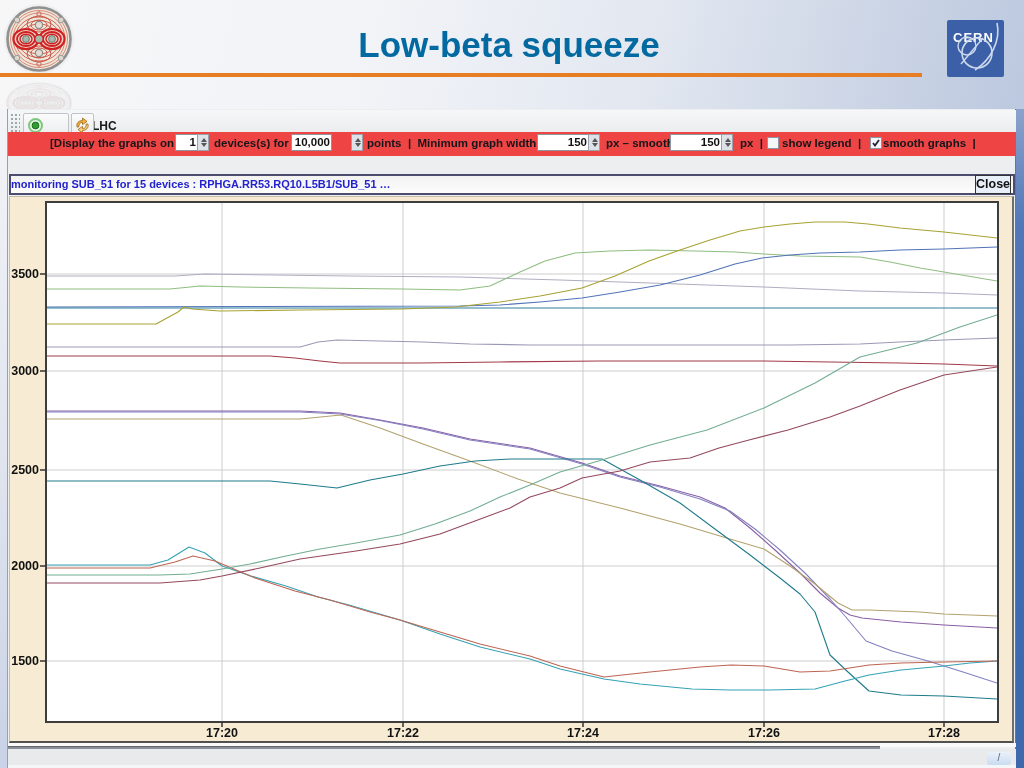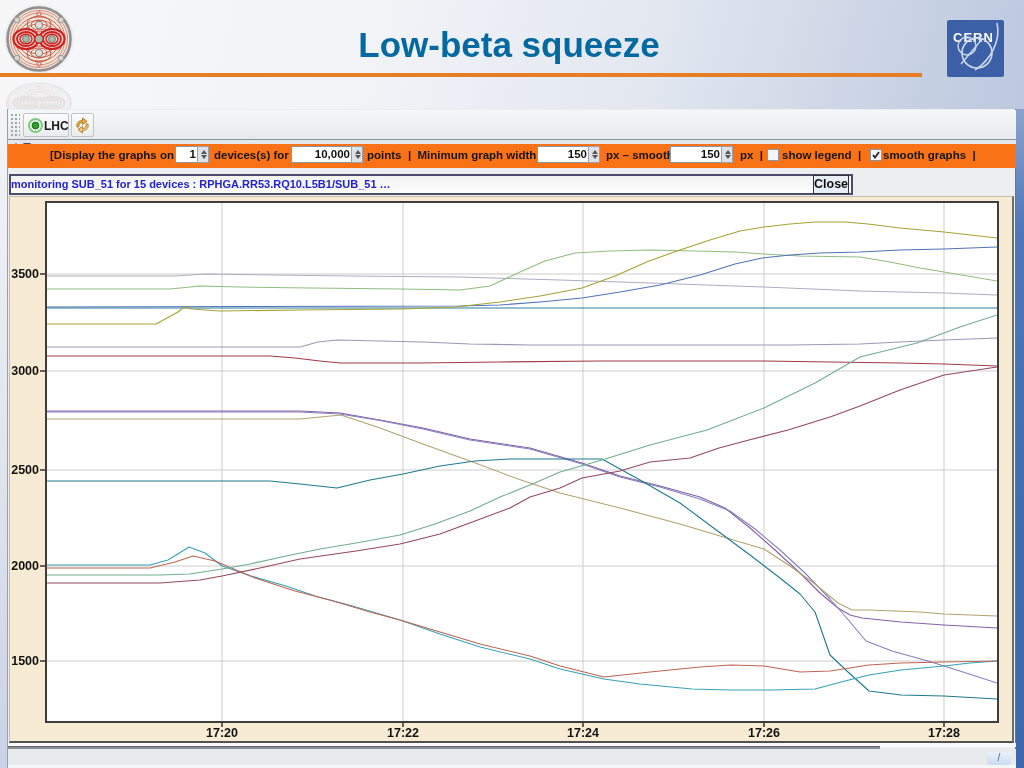--- a/index.html
+++ b/index.html
@@ -16,41 +16,41 @@
   
   #win{position:absolute;left:7px;top:109px;width:1009px;height:659px;
     background:#eceef0;border-left:1px solid #9aa0a8;border-right:1px solid #70767e;box-sizing:border-box;}
   #toolbar{position:absolute;left:0;top:1px;width:1008px;height:29px;
     background:linear-gradient(#f6f7f8,#e7e9ec);border-bottom:1px solid #c6cad0;}
   #dots{position:absolute;left:2px;top:3px;width:10px;height:24px;
     background-image:radial-gradient(#9aa 1px, transparent 1.2px);background-size:4px 4px;}
   .tbtn{position:absolute;top:3px;height:24px;box-sizing:border-box;
     background:linear-gradient(#fbfbfb,#ebecee);border:1px solid #c0c4ca;border-radius:2px;}
   #btnlhc{left:15px;width:46px;}
-  #btnlhc span{position:absolute;left:20px;top:5px;font-size:12px;font-weight:bold;color:#1a1a1a;}
+  #btnlhc span{position:absolute;left:20px;top:5px;font-size:12px;font-weight:bold;color:#1a1a1a;padding-left:48px;}
   #btnref{left:63px;width:23px;}
   #collapse{position:absolute;left:0;top:30px;width:1008px;height:11px;background:#e3e6ea;
     border-top:1px solid #8a929c;}
   .tri-up{position:absolute;top:3px;width:0;height:0;border-left:4px solid transparent;
     border-right:4px solid transparent;border-bottom:5px solid #3e4e66;}
   .tri-dn{position:absolute;top:3px;width:0;height:0;border-left:4px solid transparent;
     border-right:4px solid transparent;border-top:5px solid #3e4e66;}
-  #settings{position:absolute;left:0;top:35px;width:1008px;height:24px;background:#f97316;}
+  #settings{position:absolute;left:0;top:23px;width:1008px;height:24px;background:#ef4444;}
   #settings .t{position:absolute;top:5px;font-size:11.5px;font-weight:bold;color:#15151a;white-space:pre;}
   .spin{position:absolute;top:2px;height:17px;background:#fff;border:1px solid #8e959e;box-sizing:border-box;}
   .spin .v{position:absolute;right:1px;top:1px;font-size:11.5px;font-weight:bold;color:#111;}
   .spArr{position:absolute;top:2px;width:12px;height:17px;box-sizing:border-box;
     background:#dde1e8;border:1px solid #9aa1ab;}
   .spArr:before{content:"";position:absolute;left:2.5px;top:3px;border-left:3px solid transparent;
     border-right:3px solid transparent;border-bottom:4px solid #555;}
   .spArr:after{content:"";position:absolute;left:2.5px;bottom:3px;border-left:3px solid transparent;
     border-right:3px solid transparent;border-top:4px solid #555;}
   .cb{position:absolute;top:5px;width:12px;height:12px;background:#f4f6fa;
     border:1px solid #8e959e;box-sizing:border-box;}
-  #titlebar{position:absolute;left:1px;top:65px;width:844px;height:21px;box-sizing:border-box;
+  #titlebar{position:absolute;left:1px;top:65px;width:1006px;height:21px;box-sizing:border-box;
     background:linear-gradient(#f2f2f3,#fdfdfe);border:2px solid #4c4c6e;}
   #titlebar .txt{position:absolute;left:0px;top:2px;font-size:11px;font-weight:bold;color:#2222cf;}
   #closebtn{position:absolute;right:2px;top:-1px;width:36px;height:19px;box-sizing:border-box;
     background:#e9eff9;border:1px solid #333;font-size:12.5px;font-weight:bold;color:#111;
     text-align:center;line-height:17px;}
   #chartpanel{position:absolute;left:1px;top:87px;width:1005px;height:547px;background:#f7ecd3;
     border:1px solid #c3bdab;border-bottom:2px solid #51514f;border-right:2px solid #6e6e6a;box-sizing:border-box;}
   #statwhite{position:absolute;left:0;top:634px;width:1008px;height:4px;background:#fafafa;}
   #statdiv{position:absolute;left:0;top:637px;width:872px;height:3px;background:#888f98;border-top:1px solid #666;}
   #statgray{position:absolute;left:0;top:640px;width:1008px;height:16px;background:#e9eaec;}
@@ -87,21 +87,21 @@
     <div class="tri-up" style="left:4px"></div>
     <div class="tri-dn" style="left:15px"></div>
   </div>
   <div id="settings">
     <div class="t" style="left:42px">[Display the graphs on</div>
     <div class="spin" style="left:167px;width:23px">
         <span class="v">1</span>
       </div>
     <div class="spArr" style="left:189px"></div>
     <div class="t" style="left:206px">devices(s) for</div>
-    <div class="spin" style="left:283px;width:61px">
+    <div class="spin" style="left:283px;width:41px">
         <span class="v">10,000</span>
       </div>
     <div class="spArr" style="left:343px"></div>
     <div class="t" style="left:359px">points&nbsp; |&nbsp; Minimum graph width</div>
     <div class="spin" style="left:529px;width:52px">
         <span class="v">150</span>
       </div>
     <div class="spArr" style="left:580px"></div>
     <div class="t" style="left:598px">px – smooth</div>
     <div class="spin" style="left:662px;width:52px">

